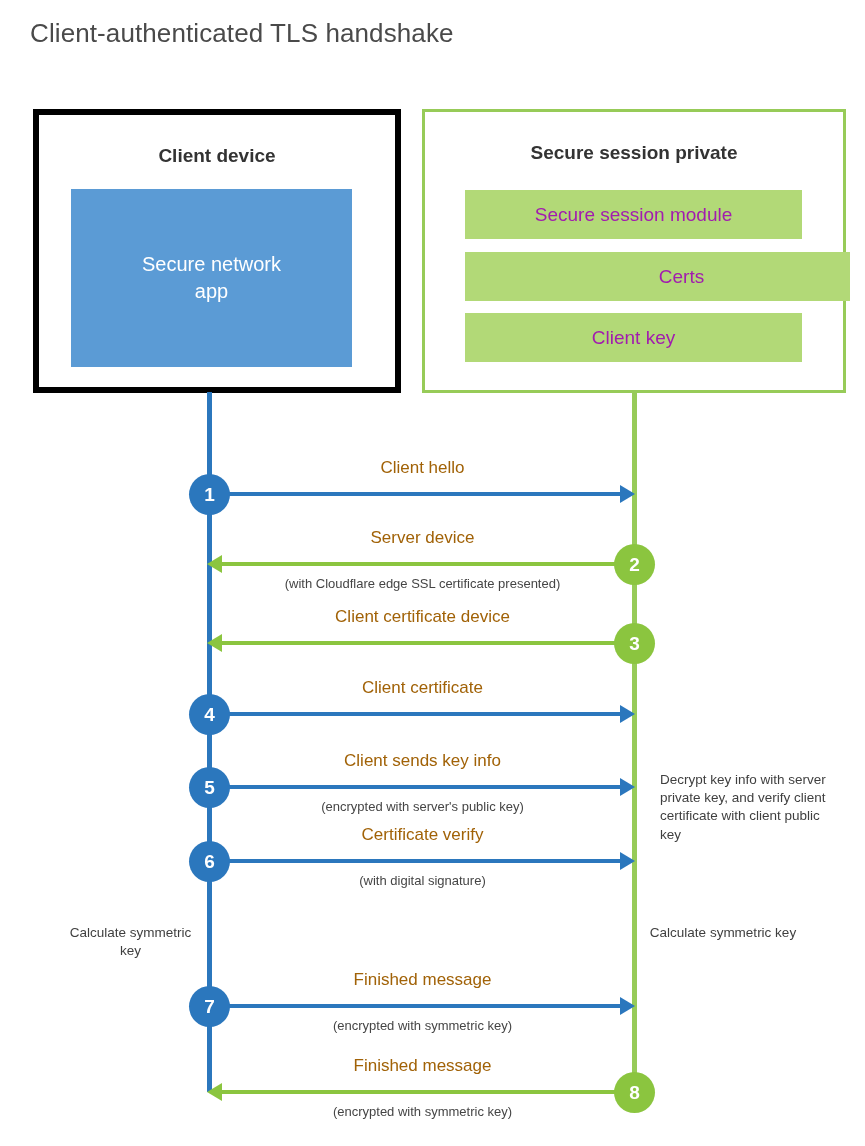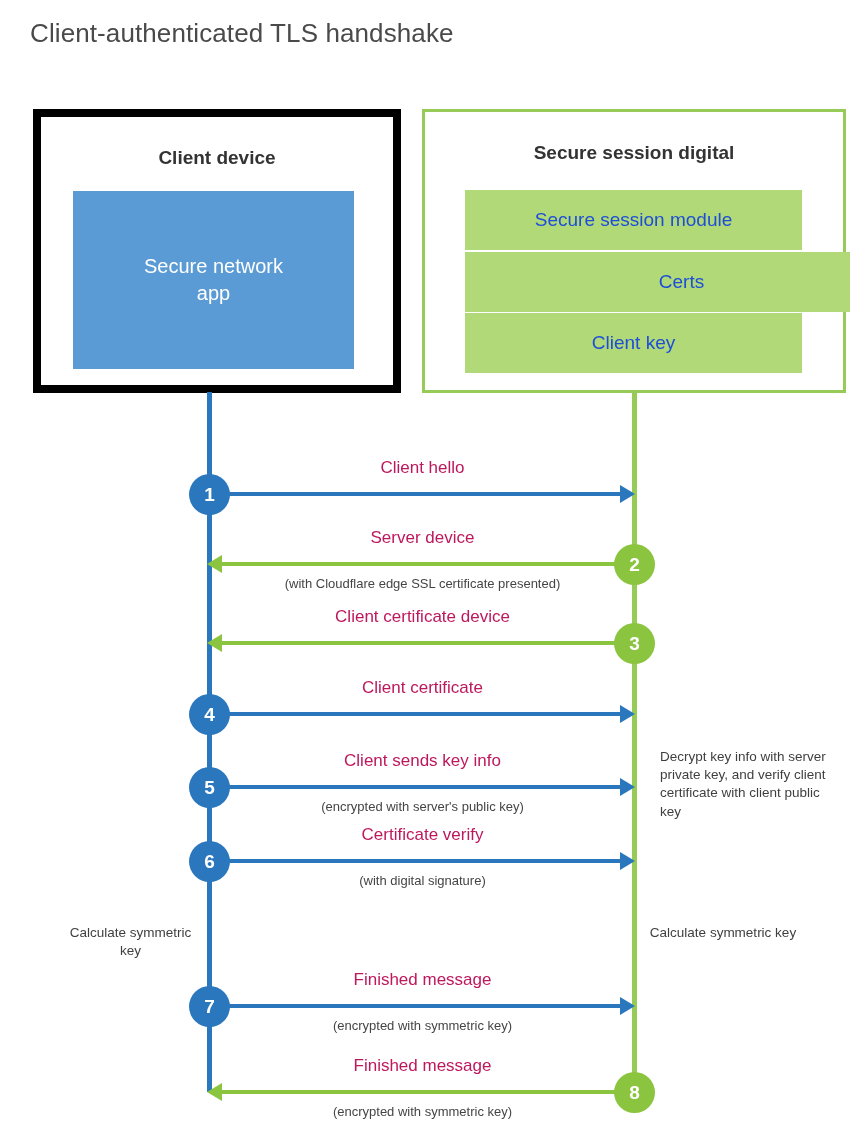--- a/index.html
+++ b/index.html
@@ -36,21 +36,21 @@
   .panel {
     position: absolute;
     background: #ffffff;
     box-sizing: border-box;
   }
   #client-panel {
     left: 33px;
     top: 109px;
     width: 368px;
     height: 284px;
-    border: 8px solid #000000;
+    border: 6px solid #000000;
   }
   #server-panel {
     left: 422px;
     top: 109px;
     width: 424px;
     height: 284px;
     border: 3px solid #97cb58;
   }
   .panel-title {
     position: absolute;
@@ -81,26 +81,26 @@
     line-height: 1.35;
     text-align: center;
     font-weight: 400;
   }
 
   
   .module-bar {
     position: absolute;
     left: 40px;
     width: 337px;
-    height: 60px;
+    height: 49px;
     background: #b2d977;
     display: flex;
     align-items: center;
     justify-content: center;
-    color: #1d4ed8;
+    color: #a21caf;
     font-size: 19px;
     font-weight: 400;
   }
   .module-bar.b0 { top: 78px; }
   .module-bar.b1 { top: 140px; padding-left: 48px; }
   .module-bar.b2 { top: 201px; }
 
   
   .lifeline {
     position: absolute;
@@ -164,21 +164,21 @@
   .node.blue  { background: #2b77bd; left: 189px; }
   .node.green { background: #8bc53f; left: 614px; }
 
   
   .msg-label {
     position: absolute;
     left: 215px;
     width: 415px;
     text-align: center;
     font-size: 17px;
-    color: #be185d;
+    color: #a16207;
     top: -36px;
     white-space: nowrap;
   }
   .msg-sub {
     position: absolute;
     left: 190px;
     width: 465px;
     text-align: center;
     font-size: 13px;
     color: #454545;
@@ -188,21 +188,21 @@
 
   
   .annotation {
     position: absolute;
     font-size: 13.5px;
     line-height: 1.35;
     color: #3f3f3f;
   }
   #decrypt-note {
     left: 660px;
-    top: 748px;
+    top: 771px;
     width: 180px;
     text-align: left;
   }
   #client-calc-note {
     left: 58px;
     top: 924px;
     width: 145px;
     text-align: center;
   }
   #server-calc-note {
@@ -223,21 +223,21 @@
     <div class="panel-title">Client device</div>
     <div id="client-app-box">
       <div id="client-app-label">
         <span>Secure network</span><br>
         <span>app</span>
       </div>
     </div>
   </div>
 
   <div id="server-panel" class="panel">
-    <div class="panel-title">Secure session digital</div>
+    <div class="panel-title">Secure session private</div>
     <div class="module-bar b0">Secure session module</div>
     <div class="module-bar b1">Certs</div>
     <div class="module-bar b2">Client key</div>
   </div>
 
   <div id="client-lifeline" class="lifeline"></div>
   <div id="server-lifeline" class="lifeline"></div>
 
   <div class="step" style="top:494px">
     <div class="shaft blue" style="left:210px; width:420px;"></div>

